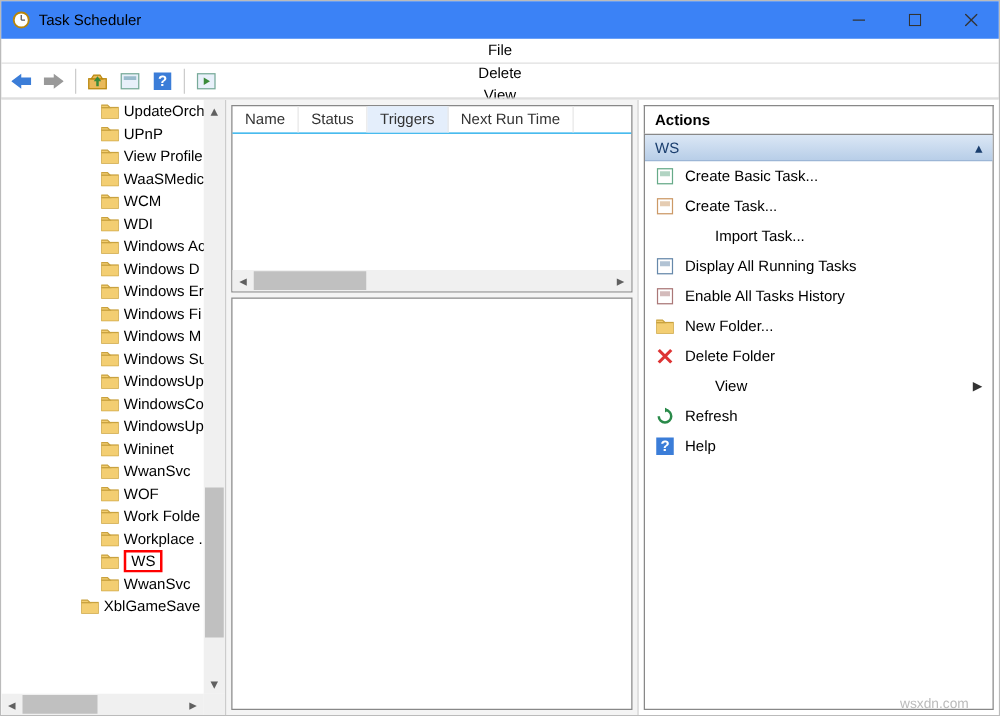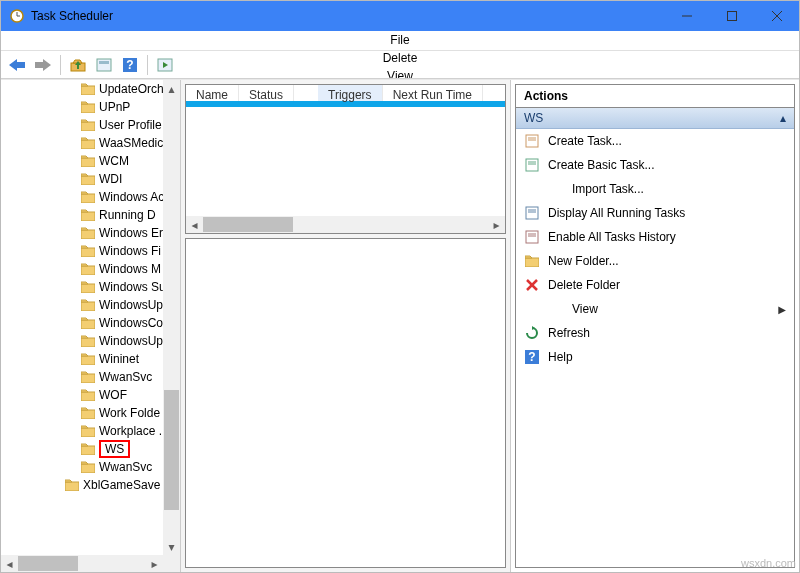--- a/index.html
+++ b/index.html
@@ -28,38 +28,38 @@
 .tree-vscroll .vthumb { position: absolute; left: 1px; right: 1px; top: 310px; height: 120px; background: #c0c0c0; }
 .tree-vscroll .varrow { position: absolute; left:0; right:0; height:17px; display:flex; align-items:center; justify-content:center; color:#606060;}
 .tree-vscroll .varrow.up{top:0;} .tree-vscroll .varrow.down{bottom:0;}
 .tree-hscroll { position: absolute; left:0; right:17px; bottom:0; height:17px; background:#f0f0f0; }
 .tree-hscroll .hthumb { position: absolute; top:1px; bottom:1px; left:17px; width:60px; background:#c0c0c0;}
 .tree-hscroll .harrow { position:absolute; top:0;bottom:0; width:17px; display:flex;align-items:center;justify-content:center;color:#606060;}
 .tree-hscroll .harrow.left{left:0;} .tree-hscroll .harrow.right{right:0;}
 .scroll-corner{position:absolute;right:0;bottom:0;width:17px;height:17px;background:#f0f0f0;}
 .center-pane { flex: 1; display: flex; flex-direction: column; border-right: 1px solid #ccc; padding: 4px; gap: 4px; background:#f4f4f4;}
 .tasklist { flex: 0 0 150px; border: 1px solid #888; background: #fff; display: flex; flex-direction: column; position:relative;}
-.table-head { display: flex; height: 22px; border-bottom: 6px solid #0ea5e9; }
+.table-head { display: flex; height: 22px; border-bottom: 1px solid #0ea5e9; }
 .table-head .th { padding: 3px 10px; border-right: 1px solid #e8e8e8; color: #333; }
-.table-head .th.selected { background: #e4eefb; margin-left: 24px; }
+.table-head .th.selected { background: #e4eefb; }
 .tasklist-hscroll{position:absolute;left:0;right:0;bottom:0;height:17px;background:#f0f0f0;}
 .tasklist-hscroll .hthumb{position:absolute;top:1px;bottom:1px;left:17px;width:90px;background:#c0c0c0;}
 .tasklist-hscroll .harrow{position:absolute;top:0;bottom:0;width:17px;display:flex;align-items:center;justify-content:center;color:#606060;}
 .tasklist-hscroll .harrow.left{left:0;} .tasklist-hscroll .harrow.right{right:0;}
 .detailpane{flex:1;border:1px solid #888;background:#fff;}
 .actions-pane { width: 288px; background: #fff; display: flex; flex-direction: column; padding:4px;}
 .actions-pane .header { font-weight: bold; padding: 4px 8px; background: #fff; border:1px solid #888; border-bottom:none;}
 .actions-box{flex:1;border:1px solid #888;display:flex;flex-direction:column;}
 .section-title { background: linear-gradient(#dbe7f5,#b8cee8); color:#1a3e6e; padding: 3px 8px; display:flex; justify-content:space-between; align-items:center; border-bottom:1px solid #9cb6d6;}
 .action-item { display: flex; align-items: center; height: 24px; padding: 0 8px 0 8px; gap: 8px; }
 .action-item .aicon { width: 16px; height: 16px; flex-shrink: 0; display:flex;align-items:center;justify-content:center;}
 .action-item .alabel { flex: 1; }
 .action-item .chev { color: #333; font-size: 10px; }
 .action-item.indent { padding-left: 32px; }
-.watermark{position:absolute;right:4px;bottom:4px;color:#bbb;font-size:11px;}
+.watermark{position:absolute;right:25px;bottom:4px;color:#bbb;font-size:11px;}
 svg { display: block; }
 </style>
 </head>
 <body>
 
 <div class="window">
   <div class="titlebar">
     <span class="app-icon">
       <svg width="16" height="16">
           <circle cx="8" cy="8" r="6" fill="#fff" stroke="#b8860b" stroke-width="1.5"></circle>
@@ -158,21 +158,21 @@
               </span>
               <span class="label">UPnP</span>
             </div>
             <div class="tree-item">
               <span class="folder-icon">
                 <svg width="14" height="12">
                   <rect x="0" y="3" width="14" height="9" fill="#f3ce72" stroke="#c9a23f"></rect>
                   <polygon points="0,3 0,1 5,1 7,3" fill="#f3ce72" stroke="#c9a23f"></polygon>
                 </svg>
               </span>
-              <span class="label">User Profile</span>
+              <span class="label">View Profile</span>
             </div>
             <div class="tree-item">
               <span class="folder-icon">
                 <svg width="14" height="12">
                   <rect x="0" y="3" width="14" height="9" fill="#f3ce72" stroke="#c9a23f"></rect>
                   <polygon points="0,3 0,1 5,1 7,3" fill="#f3ce72" stroke="#c9a23f"></polygon>
                 </svg>
               </span>
               <span class="label">WaaSMedic</span>
             </div>
@@ -203,21 +203,21 @@
               </span>
               <span class="label">Windows Ac</span>
             </div>
             <div class="tree-item">
               <span class="folder-icon">
                 <svg width="14" height="12">
                   <rect x="0" y="3" width="14" height="9" fill="#f3ce72" stroke="#c9a23f"></rect>
                   <polygon points="0,3 0,1 5,1 7,3" fill="#f3ce72" stroke="#c9a23f"></polygon>
                 </svg>
               </span>
-              <span class="label">Running D</span>
+              <span class="label">Windows D</span>
             </div>
             <div class="tree-item">
               <span class="folder-icon">
                 <svg width="14" height="12">
                   <rect x="0" y="3" width="14" height="9" fill="#f3ce72" stroke="#c9a23f"></rect>
                   <polygon points="0,3 0,1 5,1 7,3" fill="#f3ce72" stroke="#c9a23f"></polygon>
                 </svg>
               </span>
               <span class="label">Windows Er</span>
             </div>
@@ -383,34 +383,34 @@
       <div class="header">Actions</div>
       <div class="actions-box">
         <div class="section-title">
           <span>WS</span>
           <span>▴</span>
         </div>
         <div id="actions-list">
             <div class="action-item">
               <span class="aicon">
                 <svg width="14" height="14">
+                  <rect x="1" y="1" width="12" height="12" fill="#fff" stroke="#6a8"></rect>
+                  <rect x="3" y="3" width="8" height="4" fill="#6a8" opacity="0.5"></rect>
+                </svg>
+              </span>
+              <span class="alabel">Create Basic Task...</span>
+            </div>
+            <div class="action-item">
+              <span class="aicon">
+                <svg width="14" height="14">
                   <rect x="1" y="1" width="12" height="12" fill="#fff" stroke="#c96"></rect>
                   <rect x="3" y="3" width="8" height="4" fill="#c96" opacity="0.5"></rect>
                 </svg>
               </span>
               <span class="alabel">Create Task...</span>
-            </div>
-            <div class="action-item">
-              <span class="aicon">
-                <svg width="14" height="14">
-                  <rect x="1" y="1" width="12" height="12" fill="#fff" stroke="#6a8"></rect>
-                  <rect x="3" y="3" width="8" height="4" fill="#6a8" opacity="0.5"></rect>
-                </svg>
-              </span>
-              <span class="alabel">Create Basic Task...</span>
             </div>
             <div class="action-item indent">
               <span class="aicon"></span>
               <span class="alabel">Import Task...</span>
             </div>
             <div class="action-item">
               <span class="aicon">
                 <svg width="14" height="14">
                   <rect x="1" y="1" width="12" height="12" fill="#fff" stroke="#68a"></rect>
                   <rect x="3" y="3" width="8" height="4" fill="#68a" opacity="0.5"></rect>

